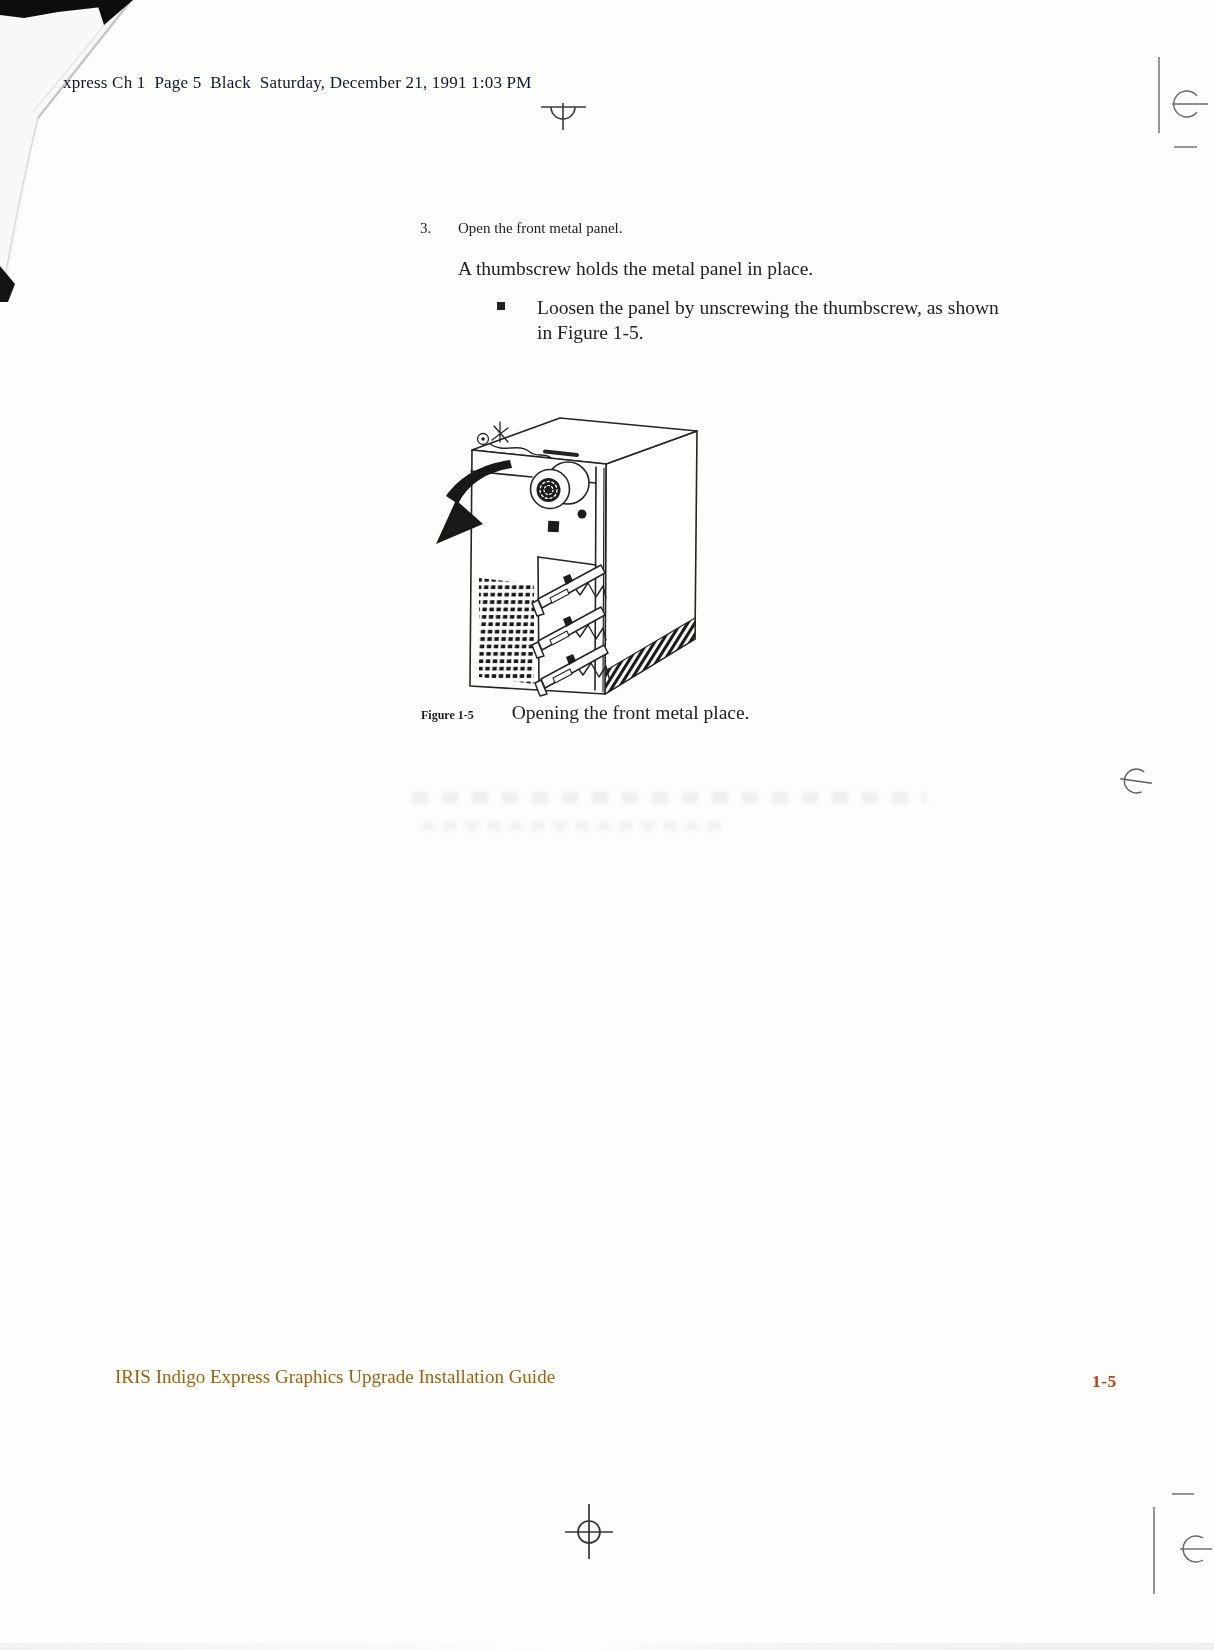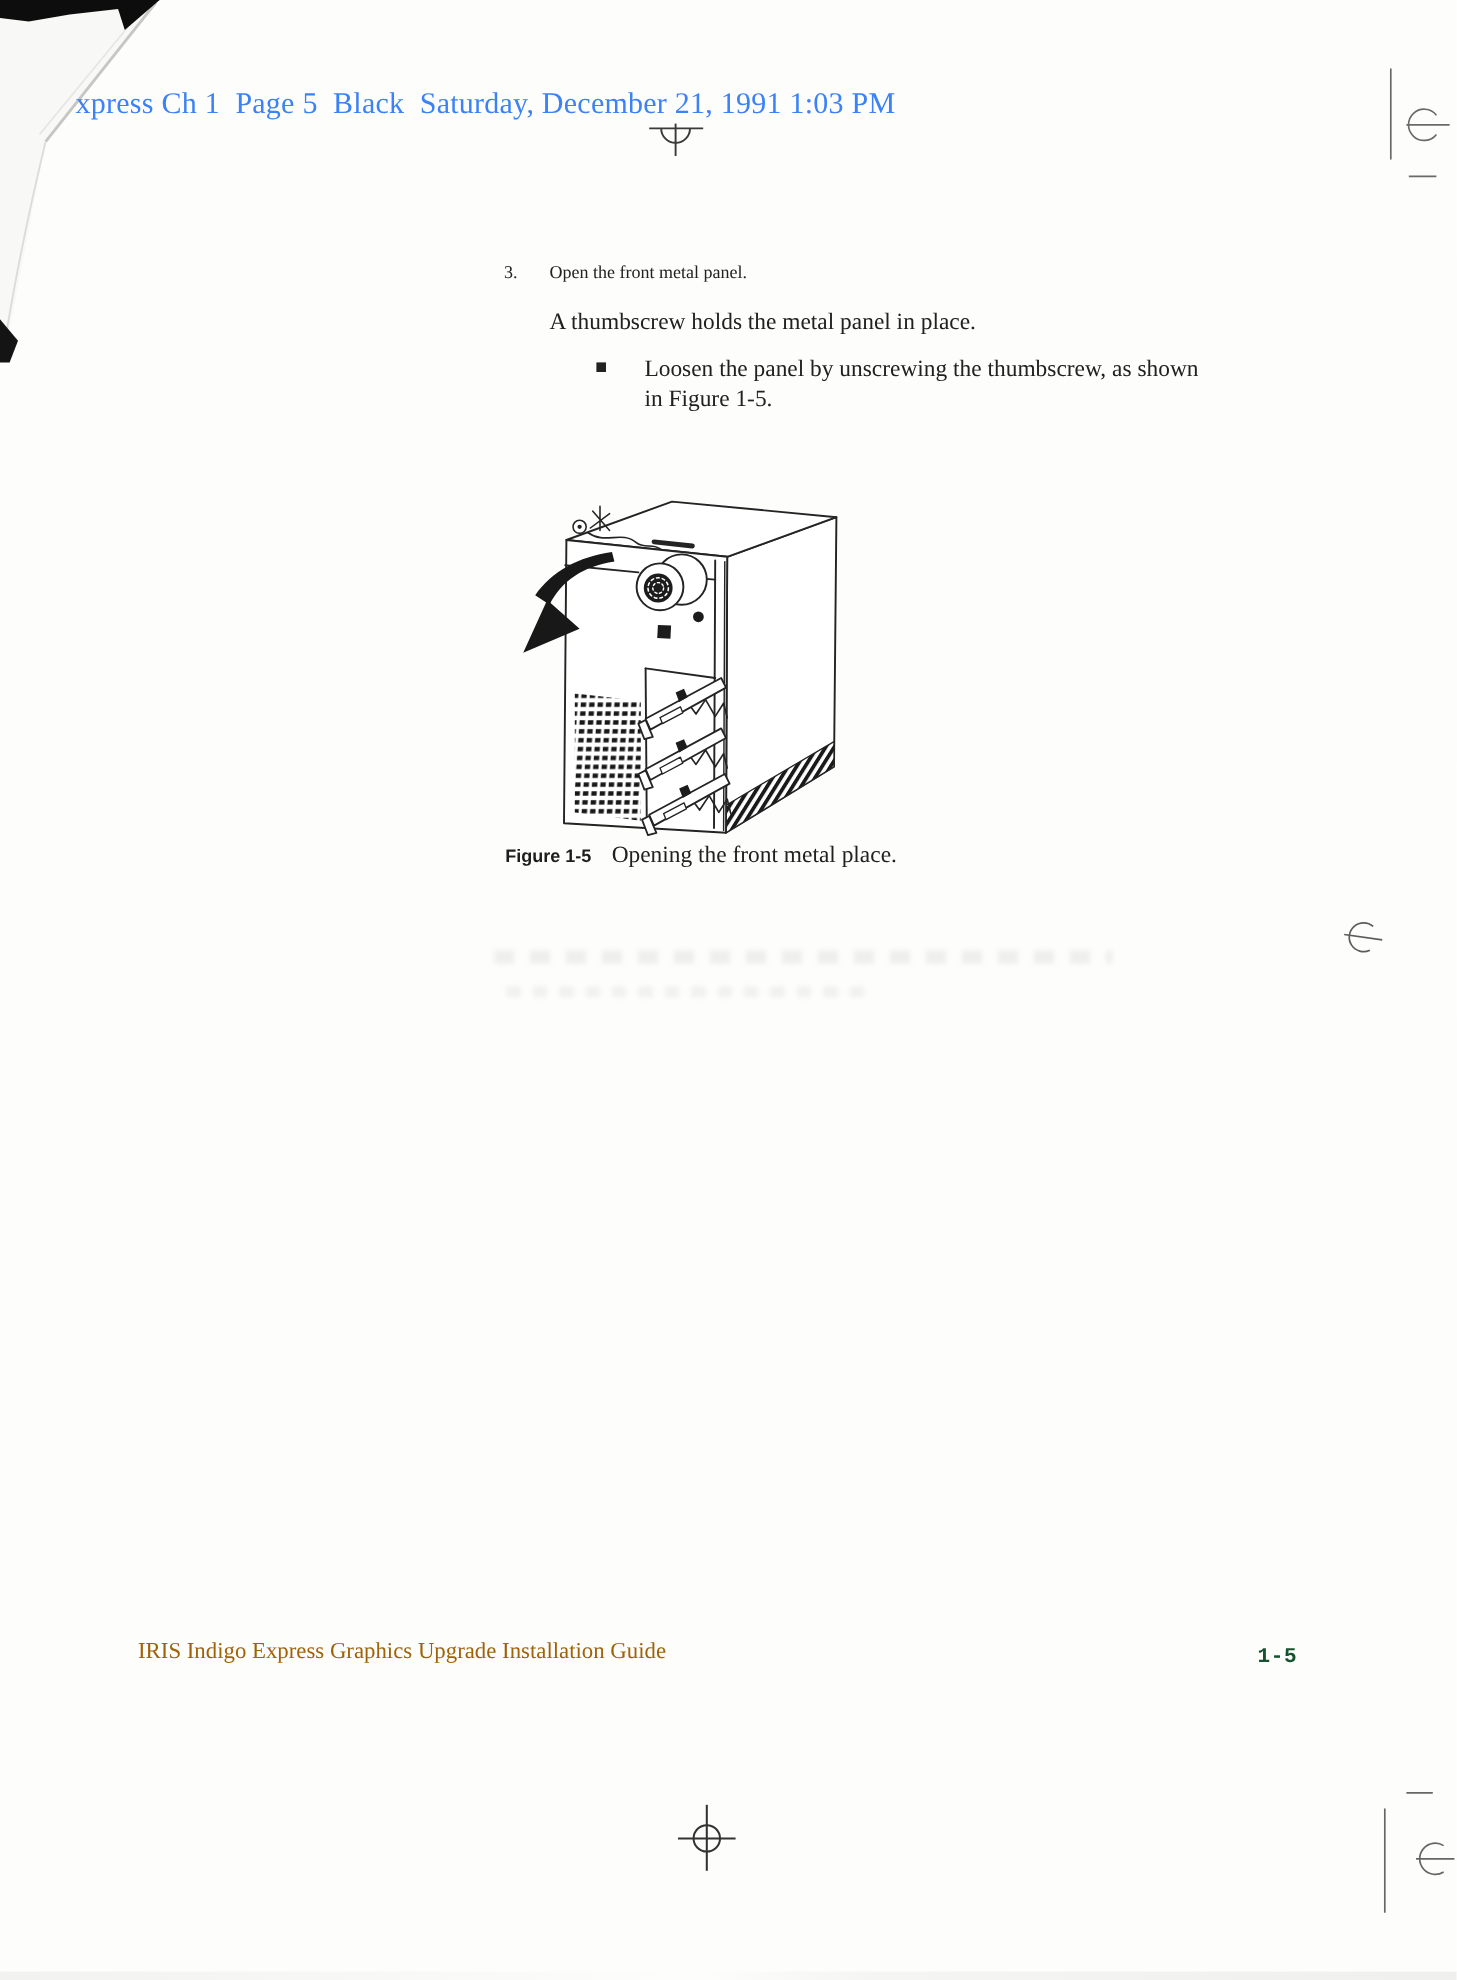--- a/index.html
+++ b/index.html
@@ -8,59 +8,59 @@
     width:1214px;height:1650px;
     background:#fdfdfc;
     overflow:hidden;
     font-family:"Liberation Serif","DejaVu Serif",serif;
     color:#212121;
   }
   .abs{position:absolute;}
   
   .print-header{
     left:63px;top:73px;
-    font-size:25px;letter-spacing:.2px;
-    white-space:pre;color:#3b82f6;
+    font-size:17px;letter-spacing:.2px;
+    white-space:pre;color:#0f172a;
   }
   
   .step-row{left:420px;top:220px;font-size:15px;white-space:pre;}
   .step-num{display:inline-block;width:38px;}
   .step-body{left:458px;top:258px;font-size:19.5px;text-align:center;}
   .bullet{left:497px;font-size:19.5px;line-height:25px;}
   .bullet-1{top:295px;}
   .bullet-2{top:350px;}
   .bullet .sq{
     position:absolute;left:0;top:7px;width:8px;height:8px;background:#222;
   }
   .bullet .btxt{display:block;margin-left:40px;white-space:pre-line;width:560px;}
   
   .fig-svg{left:420px;top:392px;}
   .fig-caption{left:421px;top:702px;font-size:19.5px;white-space:nowrap;}
   .fig-caption .cap-label{
-    font-family:Liberation Sans, sans-serif;
-    font-weight:bold;font-size:15px;margin-right:17px;color:#1d1d1d;
+    font-family:Liberation Serif, serif;
+    font-weight:bold;font-size:12px;margin-right:38px;color:#1d1d1d;
   }
   
   .ghost{
     left:412px;top:790px;width:515px;height:44px;
     background-image:
       repeating-linear-gradient(90deg, rgba(168,176,168,.55) 0 16px, transparent 16px 30px),
       repeating-linear-gradient(90deg, rgba(168,176,168,.45) 0 12px, transparent 12px 22px);
     background-size:100% 11px, 58% 9px;
     background-position:0 2px, 10px 32px;
     background-repeat:no-repeat;
     filter:blur(2px);
     opacity:.32;
   }
   
   .footer-book{left:115px;top:1366px;font-size:19px;color:#a16207;}
   .footer-page{
-    left:1048px;top:1371px;
-    font-family:Liberation Mono, monospace;
-    font-weight:bold;font-size:17.5px;letter-spacing:.5px;color:#14532d;
+    left:1092px;top:1371px;
+    font-family:Liberation Serif, serif;
+    font-weight:bold;font-size:17.5px;letter-spacing:.5px;color:#c2410c;
   }
   .bottom-edge{
     left:0;right:0;bottom:0;height:7px;
     background:linear-gradient(90deg,#efefee,#f8f8f7 30%,#fdfdfc 48%,#f3f3f2 60%,#ececeb);
     opacity:.8;
   }
   svg{display:block;}
 </style>
 </head>
 <body>

